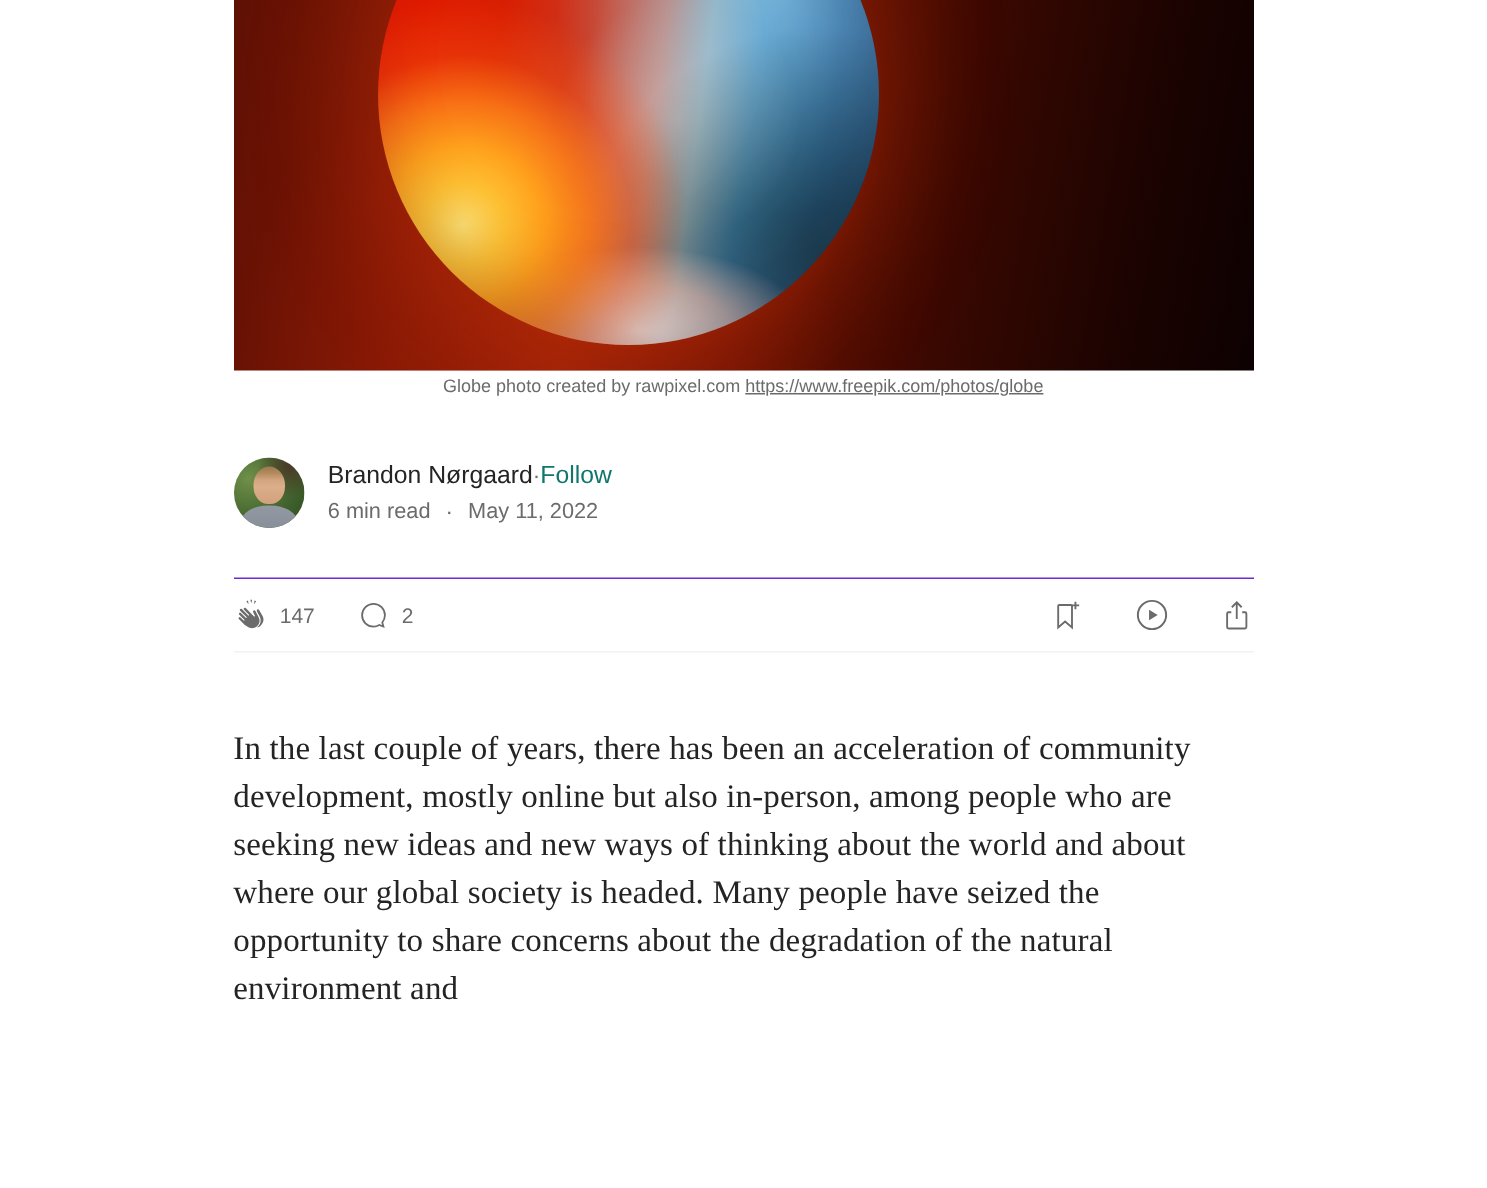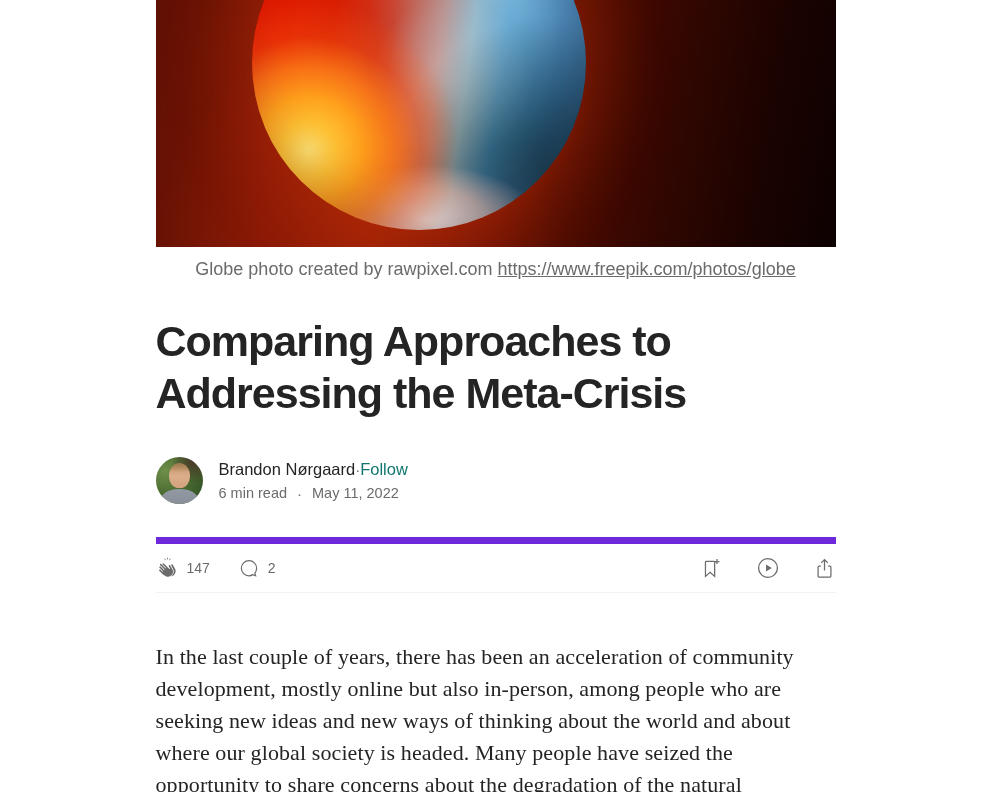--- a/index.html
+++ b/index.html
@@ -21,21 +21,21 @@
       radial-gradient(circle at 17% 76%, #ffe070 0%, #ffc234 7%, #ffa01c 14%, rgba(255,130,25,0.8) 22%, rgba(250,90,20,0.35) 30%, rgba(250,80,20,0) 40%),
       radial-gradient(ellipse 45% 22% at 52% 97%, rgba(255,240,232,0.95) 0%, rgba(243,200,182,0.7) 40%, rgba(235,170,150,0) 75%),
       radial-gradient(circle at 88% 82%, rgba(25,45,35,0.60) 0%, rgba(25,45,35,0) 38%),
       radial-gradient(circle at 80% 30%, rgba(160,215,245,0.55) 0%, rgba(160,215,245,0) 42%),
       radial-gradient(circle at 60% 55%, rgba(235,235,235,0.35) 0%, rgba(235,235,235,0) 30%),
       linear-gradient(98deg,#e91a00 0%,#d81e02 26%,#cb3a22 42%,#c0786a 55%,#8da4ae 63%,#3f88ba 72%,#2066a0 86%,#1b5580 100%);
     box-shadow:0 0 70px 18px rgba(230,60,10,0.28), inset -18px -24px 55px rgba(30,20,45,0.22);
   }
 
   
-  .caption{margin-top:12px;text-align:center;font-size:18px;line-height:20px;color:#6b6b6b;}
+  .caption{text-align:center;font-size:12px;line-height:20px;color:#6b6b6b;}
   .caption a{color:#6b6b6b;text-decoration:underline;cursor:pointer;}
 
   
   h1.title{margin:36px 0 0 0;font-size:43px;line-height:52px;font-weight:700;letter-spacing:-1px;color:#242424;}
 
   
   .author{margin-top:38px;display:flex;align-items:center;gap:16px;}
   .avatar{width:47px;height:47px;border-radius:50%;overflow:hidden;position:relative;flex:0 0 auto;cursor:pointer;
     background:
       radial-gradient(circle at 78% 12%, #4a3a28 0%, rgba(74,58,40,0) 38%),
@@ -46,21 +46,21 @@
   .avatar .shirt{position:absolute;left:5px;bottom:-7px;width:37px;height:22px;border-radius:48% 48% 0 0;
     background:linear-gradient(180deg,#9299a3 0%,#848b96 100%);}
   .author-lines{display:flex;flex-direction:column;gap:6px;}
   .author-top{font-size:16.5px;color:#242424;display:flex;align-items:center;}
   .author-name{cursor:pointer;}
   .dot{color:#6b6b6b;font-size:15px;}
   .follow{color:#0f766e;cursor:pointer;}
   .author-meta{font-size:14.5px;color:#6b6b6b;display:flex;align-items:flex-start;gap:10px;}
 
   
-  .engage{margin-top:33px;border-top:7px solid #6d28d9;border-bottom:1px solid #f2f2f2;
+  .engage{margin-top:33px;border-top:1px solid #6d28d9;border-bottom:1px solid #f2f2f2;
     height:48px;display:flex;align-items:center;justify-content:space-between;}
   .engage-left{display:flex;align-items:center;gap:28px;}
   .engage-right{display:flex;align-items:center;gap:32px;}
   .stat{display:flex;align-items:center;gap:8px;color:#6b6b6b;font-size:14px;cursor:pointer;}
   .icon-btn{display:flex;align-items:center;cursor:pointer;background:none;border:none;padding:0;}
   .icn{display:inline-flex;}
   .icn svg{display:block;}
 
   
   .body-text{margin-top:48px;font-family:"Liberation Serif","DejaVu Serif",serif;
@@ -74,21 +74,20 @@
 
     <div class="hero">
       <div class="globe"></div>
     </div>
 
     <div class="caption">
       <span>Globe photo created by rawpixel.com</span>
       <a>https://www.freepik.com/photos/globe</a>
     </div>
 
-    <h1 class="title">Comparing Approaches to Addressing the Meta-Crisis</h1>
 
     <div class="author">
       <div class="avatar">
         <div class="head"></div>
         <div class="shirt"></div>
       </div>
       <div class="author-lines">
         <div class="author-top">
           <span class="author-name">Brandon Nørgaard</span>
           <span class="dot">·</span>

